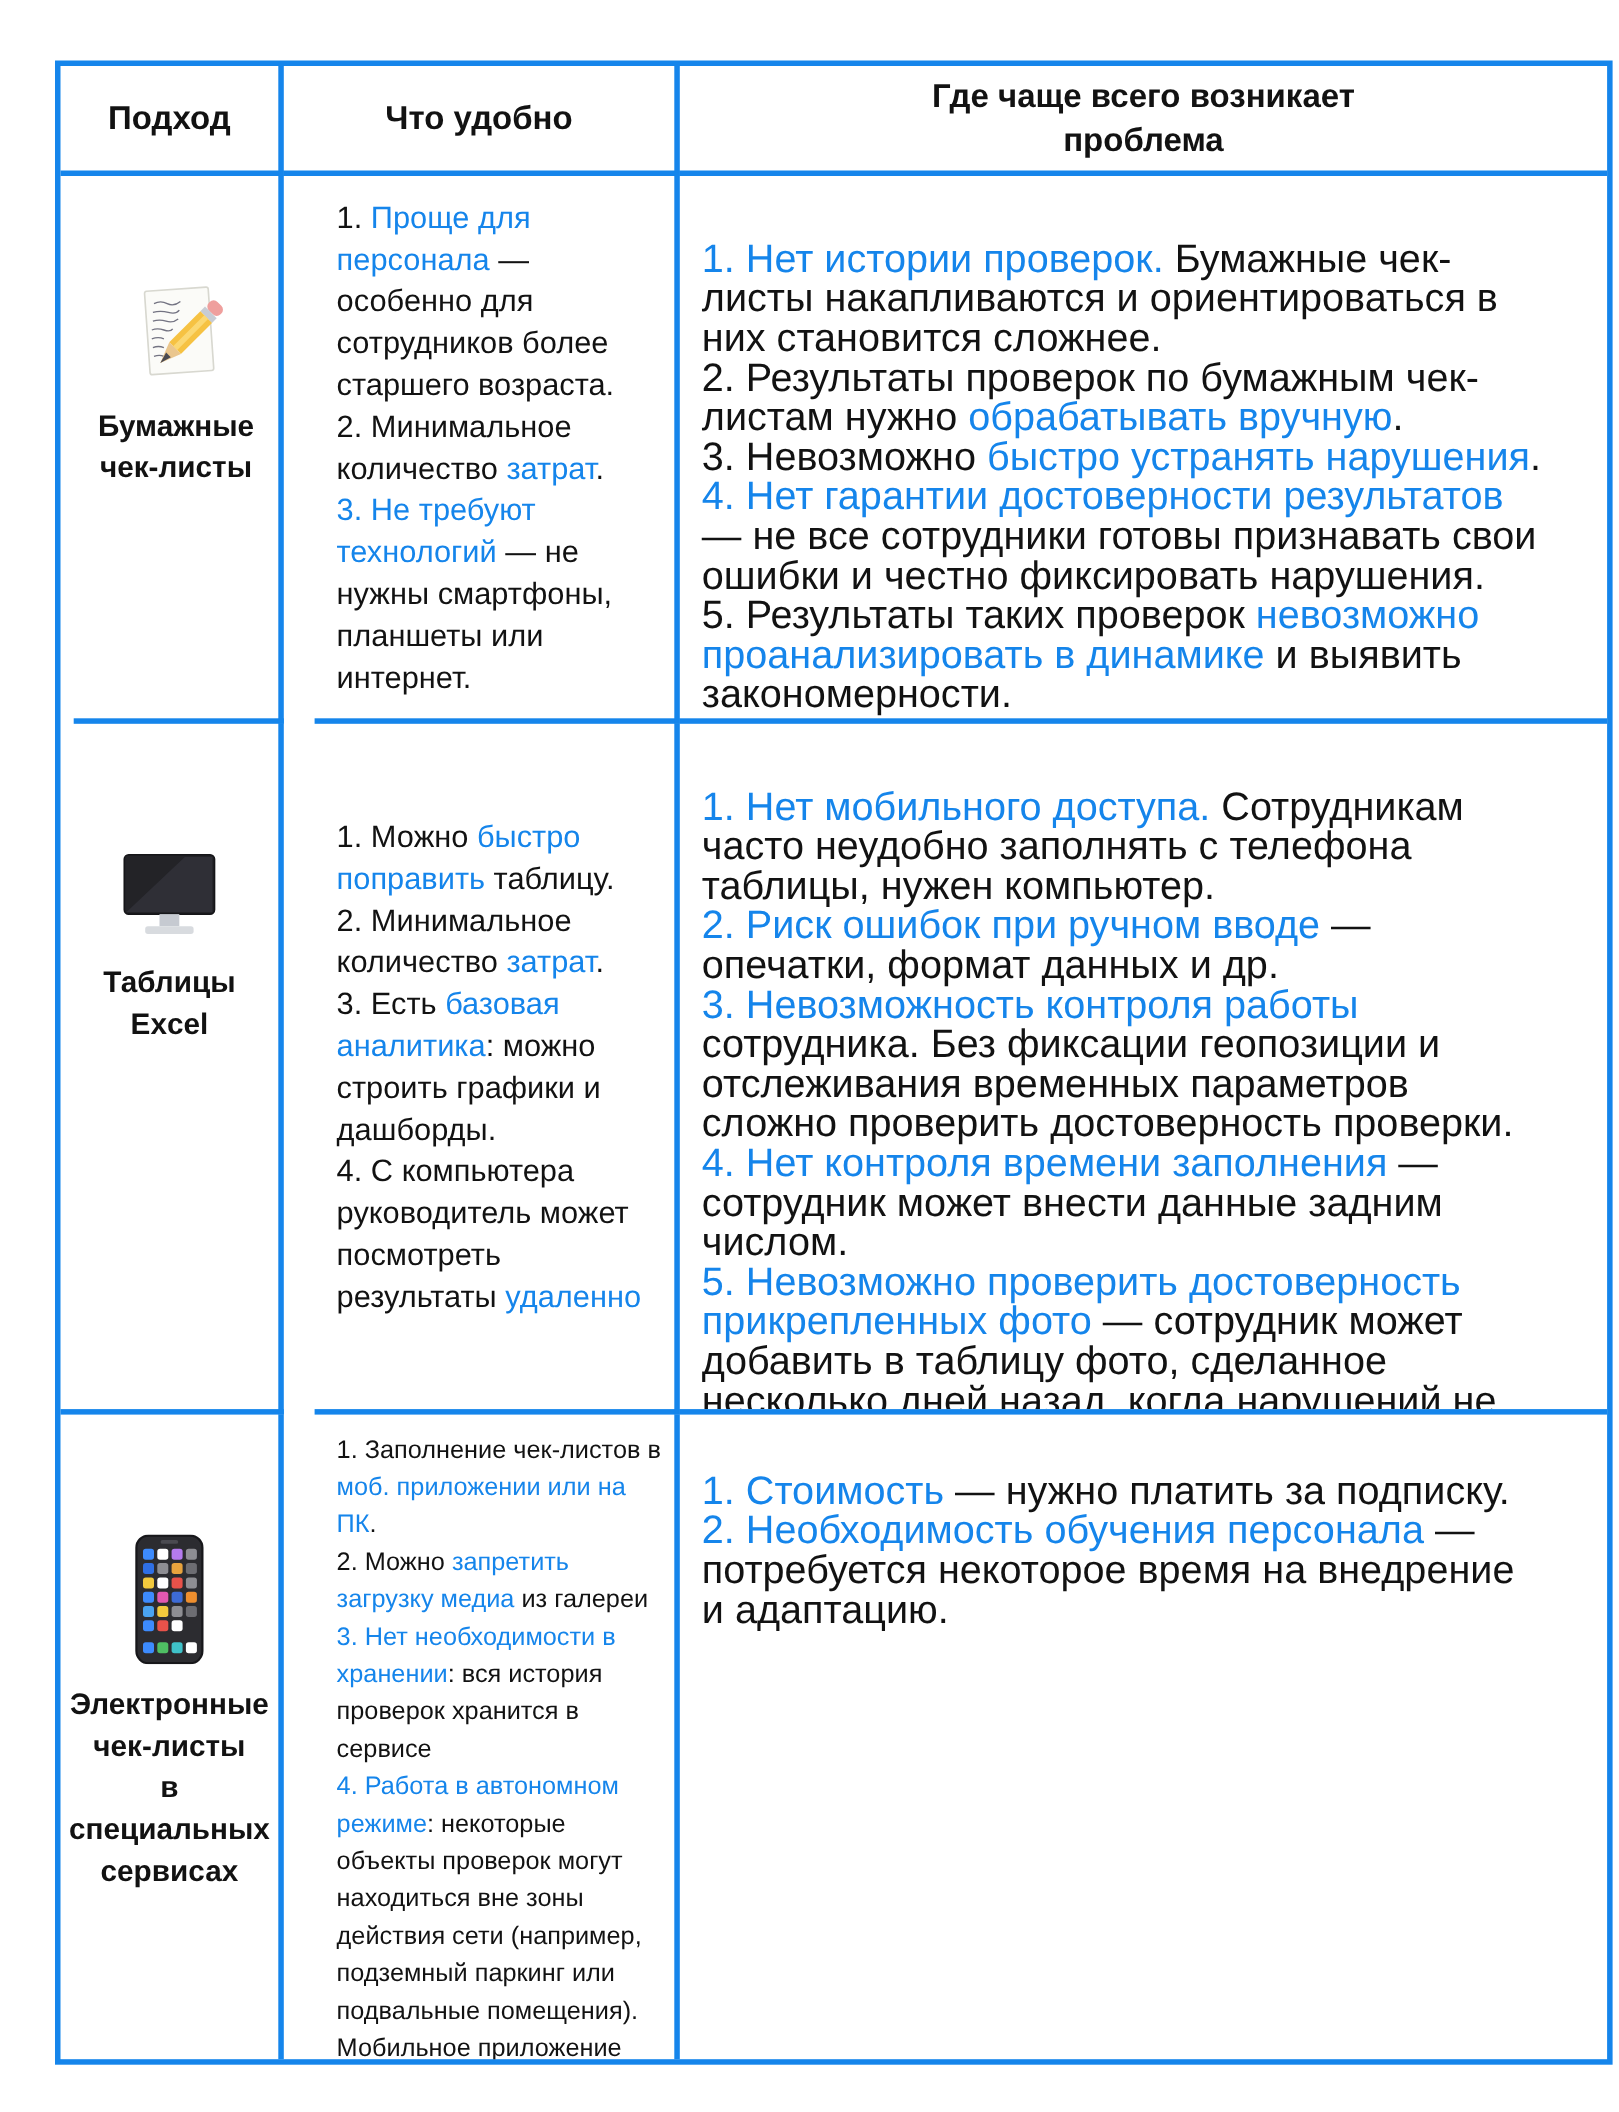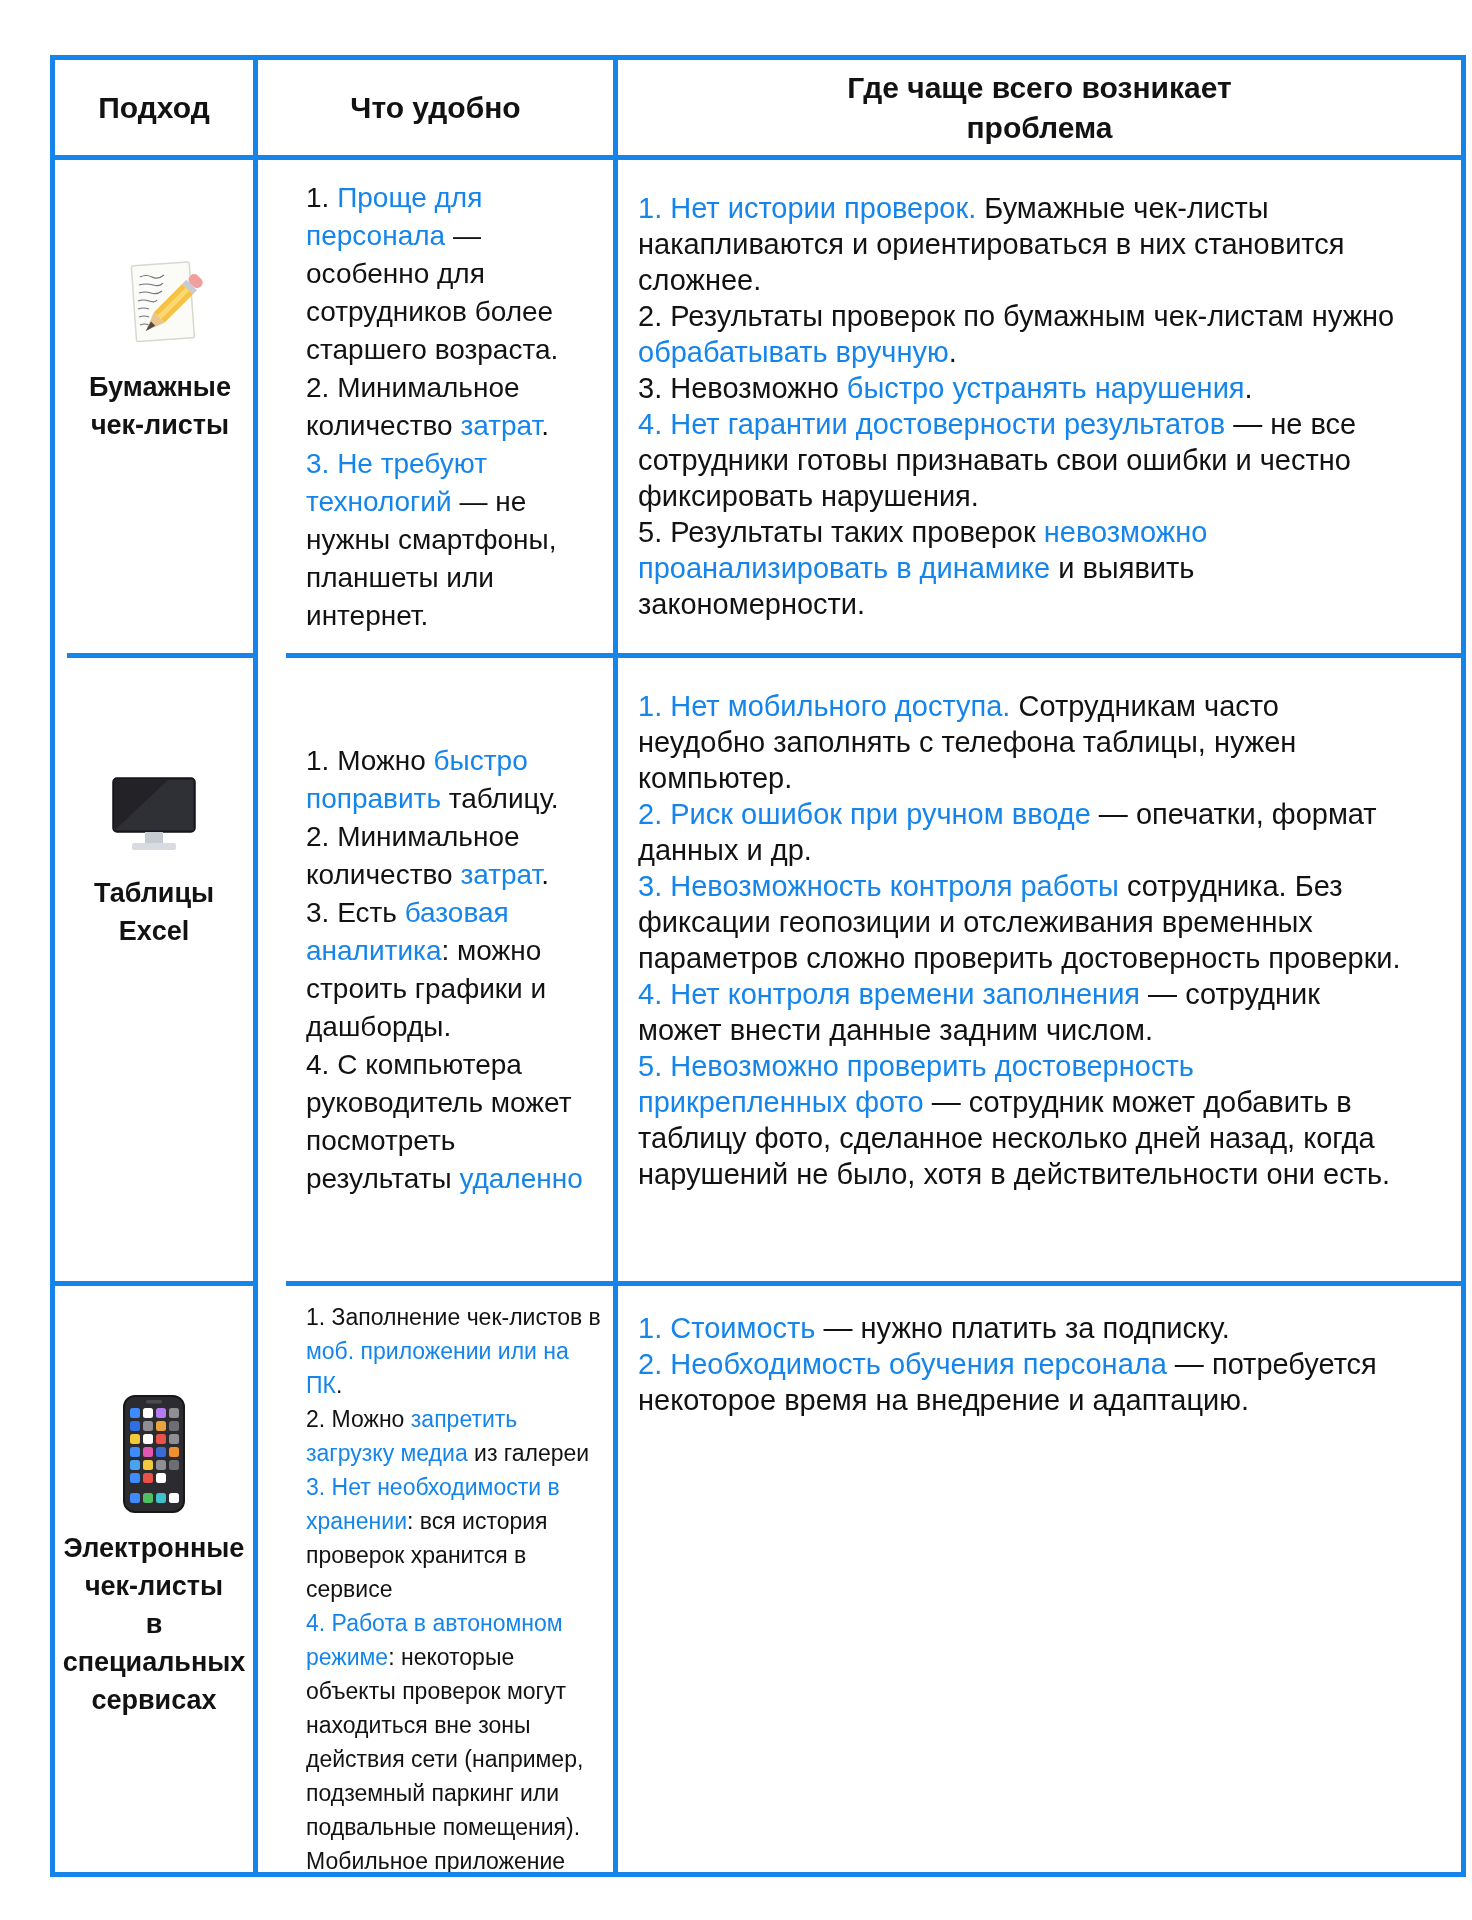--- a/index.html
+++ b/index.html
@@ -59,21 +59,21 @@
     font-size:28px;line-height:38px;margin-left:28px;
   }
   .pros.p3{
     justify-content:flex-start;
     padding-top:14px;
     font-size:23px;line-height:34px;
   }
   
   .cons{
     padding:30px 55px 10px 20px;
-    font-size:29px;line-height:36px;
+    font-size:36px;line-height:36px;margin-top:27px;
   }
   .cons.p3c{padding-top:24px;border-radius:20px;}
   .item{display:block;}
   .accent{color:var(--accent);}
   .plain{color:var(--text);}
 </style>
 </head>
 <body>
 
 <div class="cmp-table">

